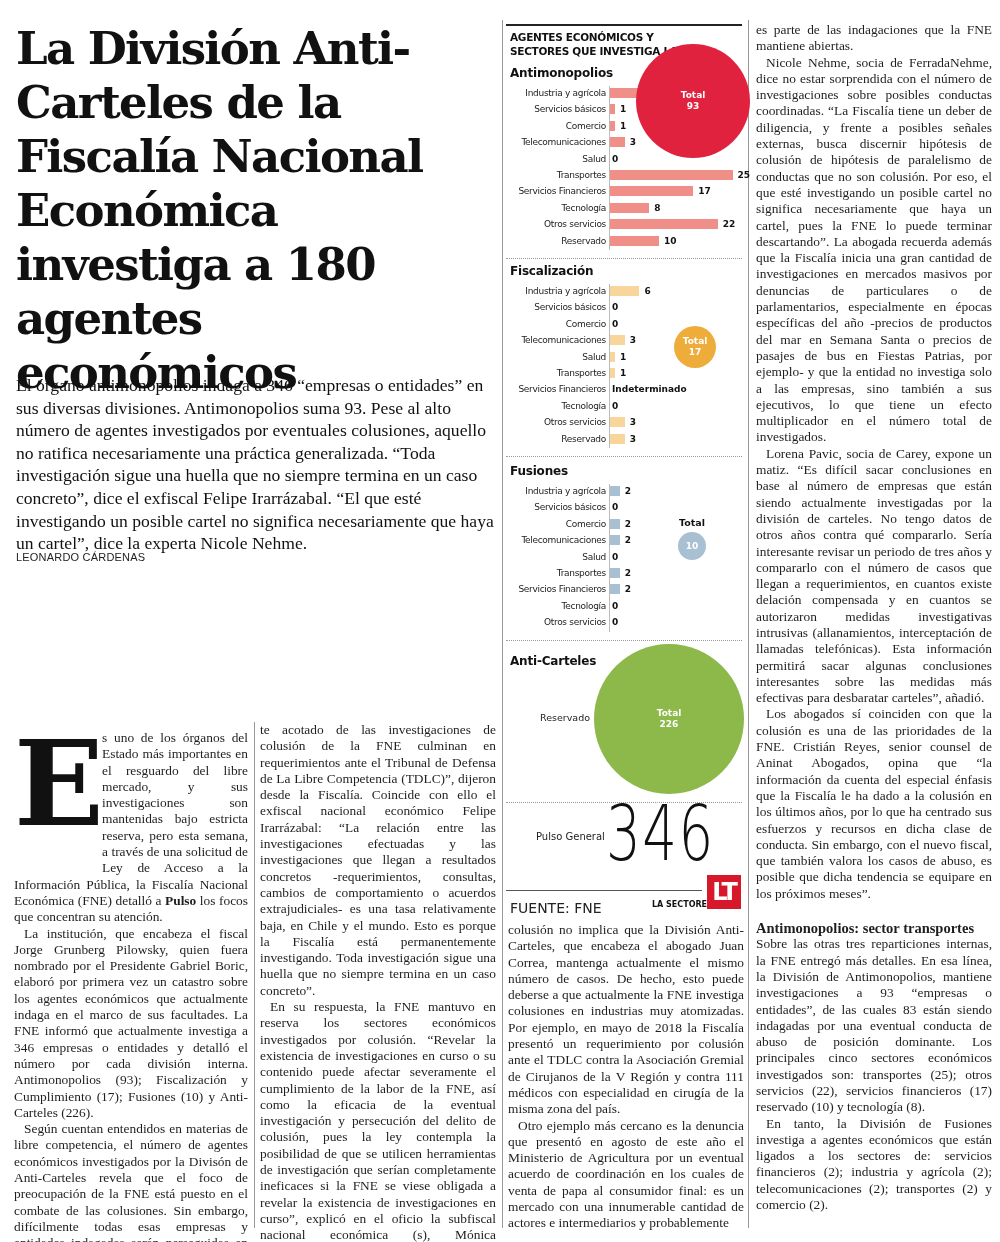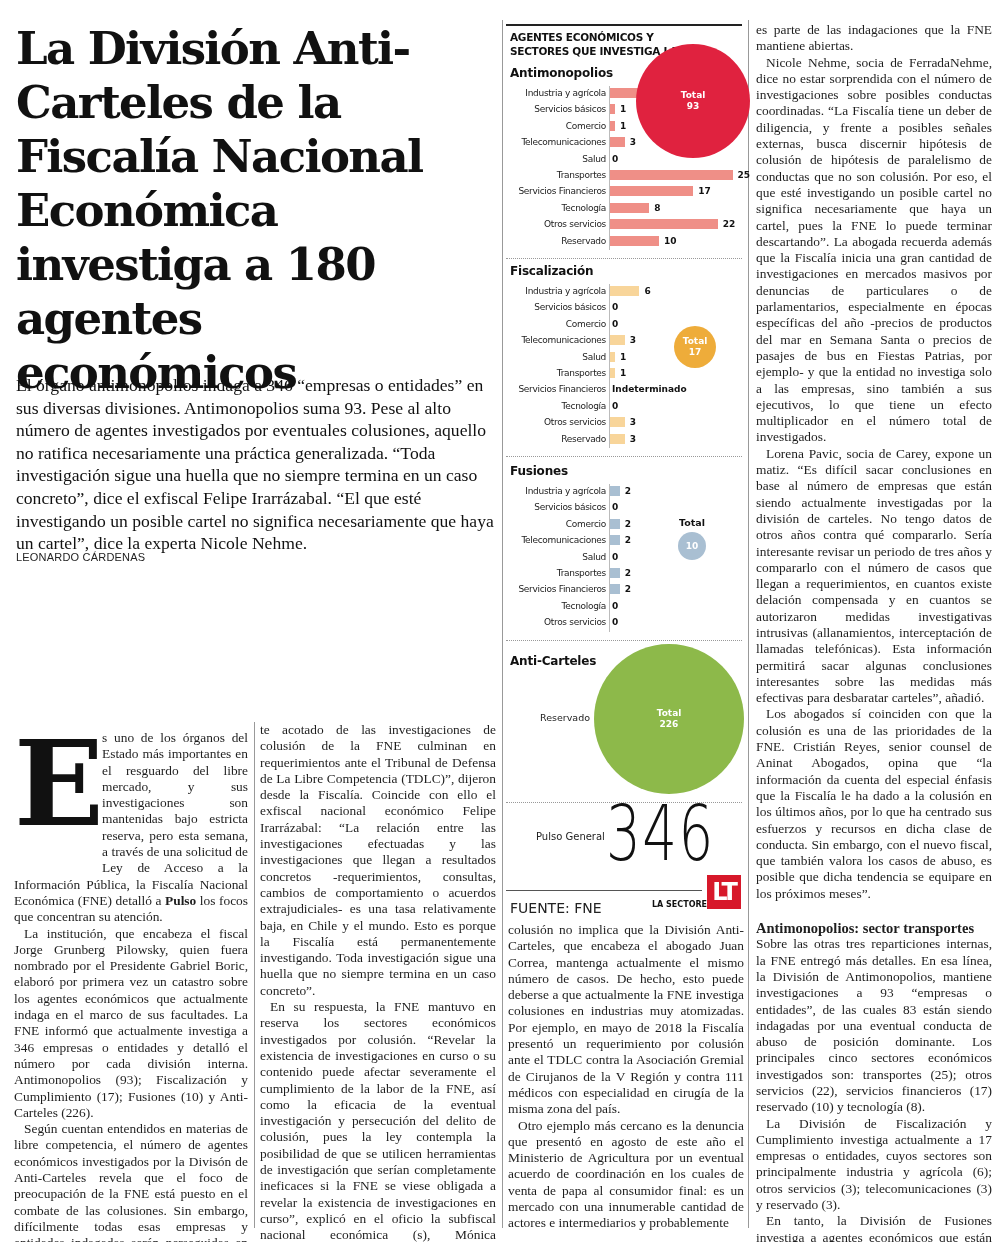--- a/index.html
+++ b/index.html
@@ -95,21 +95,20 @@
   <p id="p6a">Otro ejemplo más cercano es la denuncia que presentó en agosto de este año el Ministerio de Agricultura por un eventual acuerdo de coordinación en los cuales de venta de papa al consumidor final: es un mercado con una innumerable cantidad de actores e intermediarios y probablemente</p>
 </div>
 
 <div class="col col4">
   <p class="noindent">es parte de las indagaciones que la FNE mantiene abiertas.</p>
   <p>Nicole Nehme, socia de FerradaNehme, dice no estar sorprendida con el número de investigaciones sobre posibles conductas coordinadas. “La Fiscalía tiene un deber de diligencia, y frente a posibles señales externas, busca discernir hipótesis de colusión de hipótesis de paralelismo de conductas que no son colusión. Por eso, el que esté investigando un posible cartel no significa necesariamente que haya un cartel, pues la FNE lo puede terminar descartando”. La abogada recuerda además que la Fiscalía inicia una gran cantidad de investigaciones en mercados masivos por denuncias de particulares o de parlamentarios, especialmente en épocas específicas del año -precios de productos del mar en Semana Santa o precios de pasajes de bus en Fiestas Patrias, por ejemplo- y que la entidad no investiga solo a las empresas, sino también a sus ejecutivos, lo que tiene un efecto multiplicador en el número total de investigados.</p>
   <p>Lorena Pavic, socia de Carey, expone un matiz. “Es difícil sacar conclusiones en base al número de empresas que están siendo actualmente investigadas por la división de carteles. No tengo datos de otros años contra qué compararlo. Sería interesante revisar un periodo de tres años y compararlo con el número de casos que llegan a requerimientos, en cuantos existe delación compensada y en cuantos se autorizaron medidas investigativas intrusivas (allanamientos, interceptación de llamadas telefónicas). Esta información permitirá sacar algunas conclusiones interesantes sobre las medidas más efectivas para desbaratar carteles”, añadió.</p>
   <p>Los abogados sí coinciden con que la colusión es una de las prioridades de la FNE. Cristián Reyes, senior counsel de Aninat Abogados, opina que “la información da cuenta del especial énfasis que la Fiscalía le ha dado a la colusión en los últimos años, por lo que ha centrado sus esfuerzos y recursos en dicha clase de conducta. Sin embargo, con el nuevo fiscal, que también valora los casos de abuso, es posible que dicha tendencia se equipare en los próximos meses”.</p>
   <p class="subhead">Antimonopolios: sector transportes</p>
   <p class="noindent">Sobre las otras tres reparticiones internas, la FNE entregó más detalles. En esa línea, la División de Antimonopolios, mantiene investigaciones a 93 “empresas o entidades”, de las cuales 83 están siendo indagadas por una eventual conducta de abuso de posición dominante. Los principales cinco sectores económicos investigados son: transportes (25); otros servicios (22), servicios financieros (17) reservado (10) y tecnología (8).</p>
-  <p>La División de Fiscalización y Cumplimiento investiga actualmente a 17 empresas o entidades, cuyos sectores son principalmente industria y agrícola (6); otros servicios (3); telecomunicaciones (3) y reservado (3).</p>
   <p><span>En tanto, la División de Fusiones investiga a agentes económicos que están ligados a los sectores de: servicios financieros (2); industria y agrícola (2); telecomunicaciones (2); transportes (2) y comercio (2).</span> </p>
 </div>
 
 <div class="info" id="info">
   <div class="info-top-rule"></div>
   <div class="info-title" style="width:200px;">AGENTES ECONÓMICOS Y SECTORES QUE INVESTIGA LA FNE</div>
   <div class="total-general-lbl">Pulso General</div>
   <div class="total-general-num">346</div>
   <div class="footer-rule"></div>
   <div class="source">FUENTE: FNE</div>

